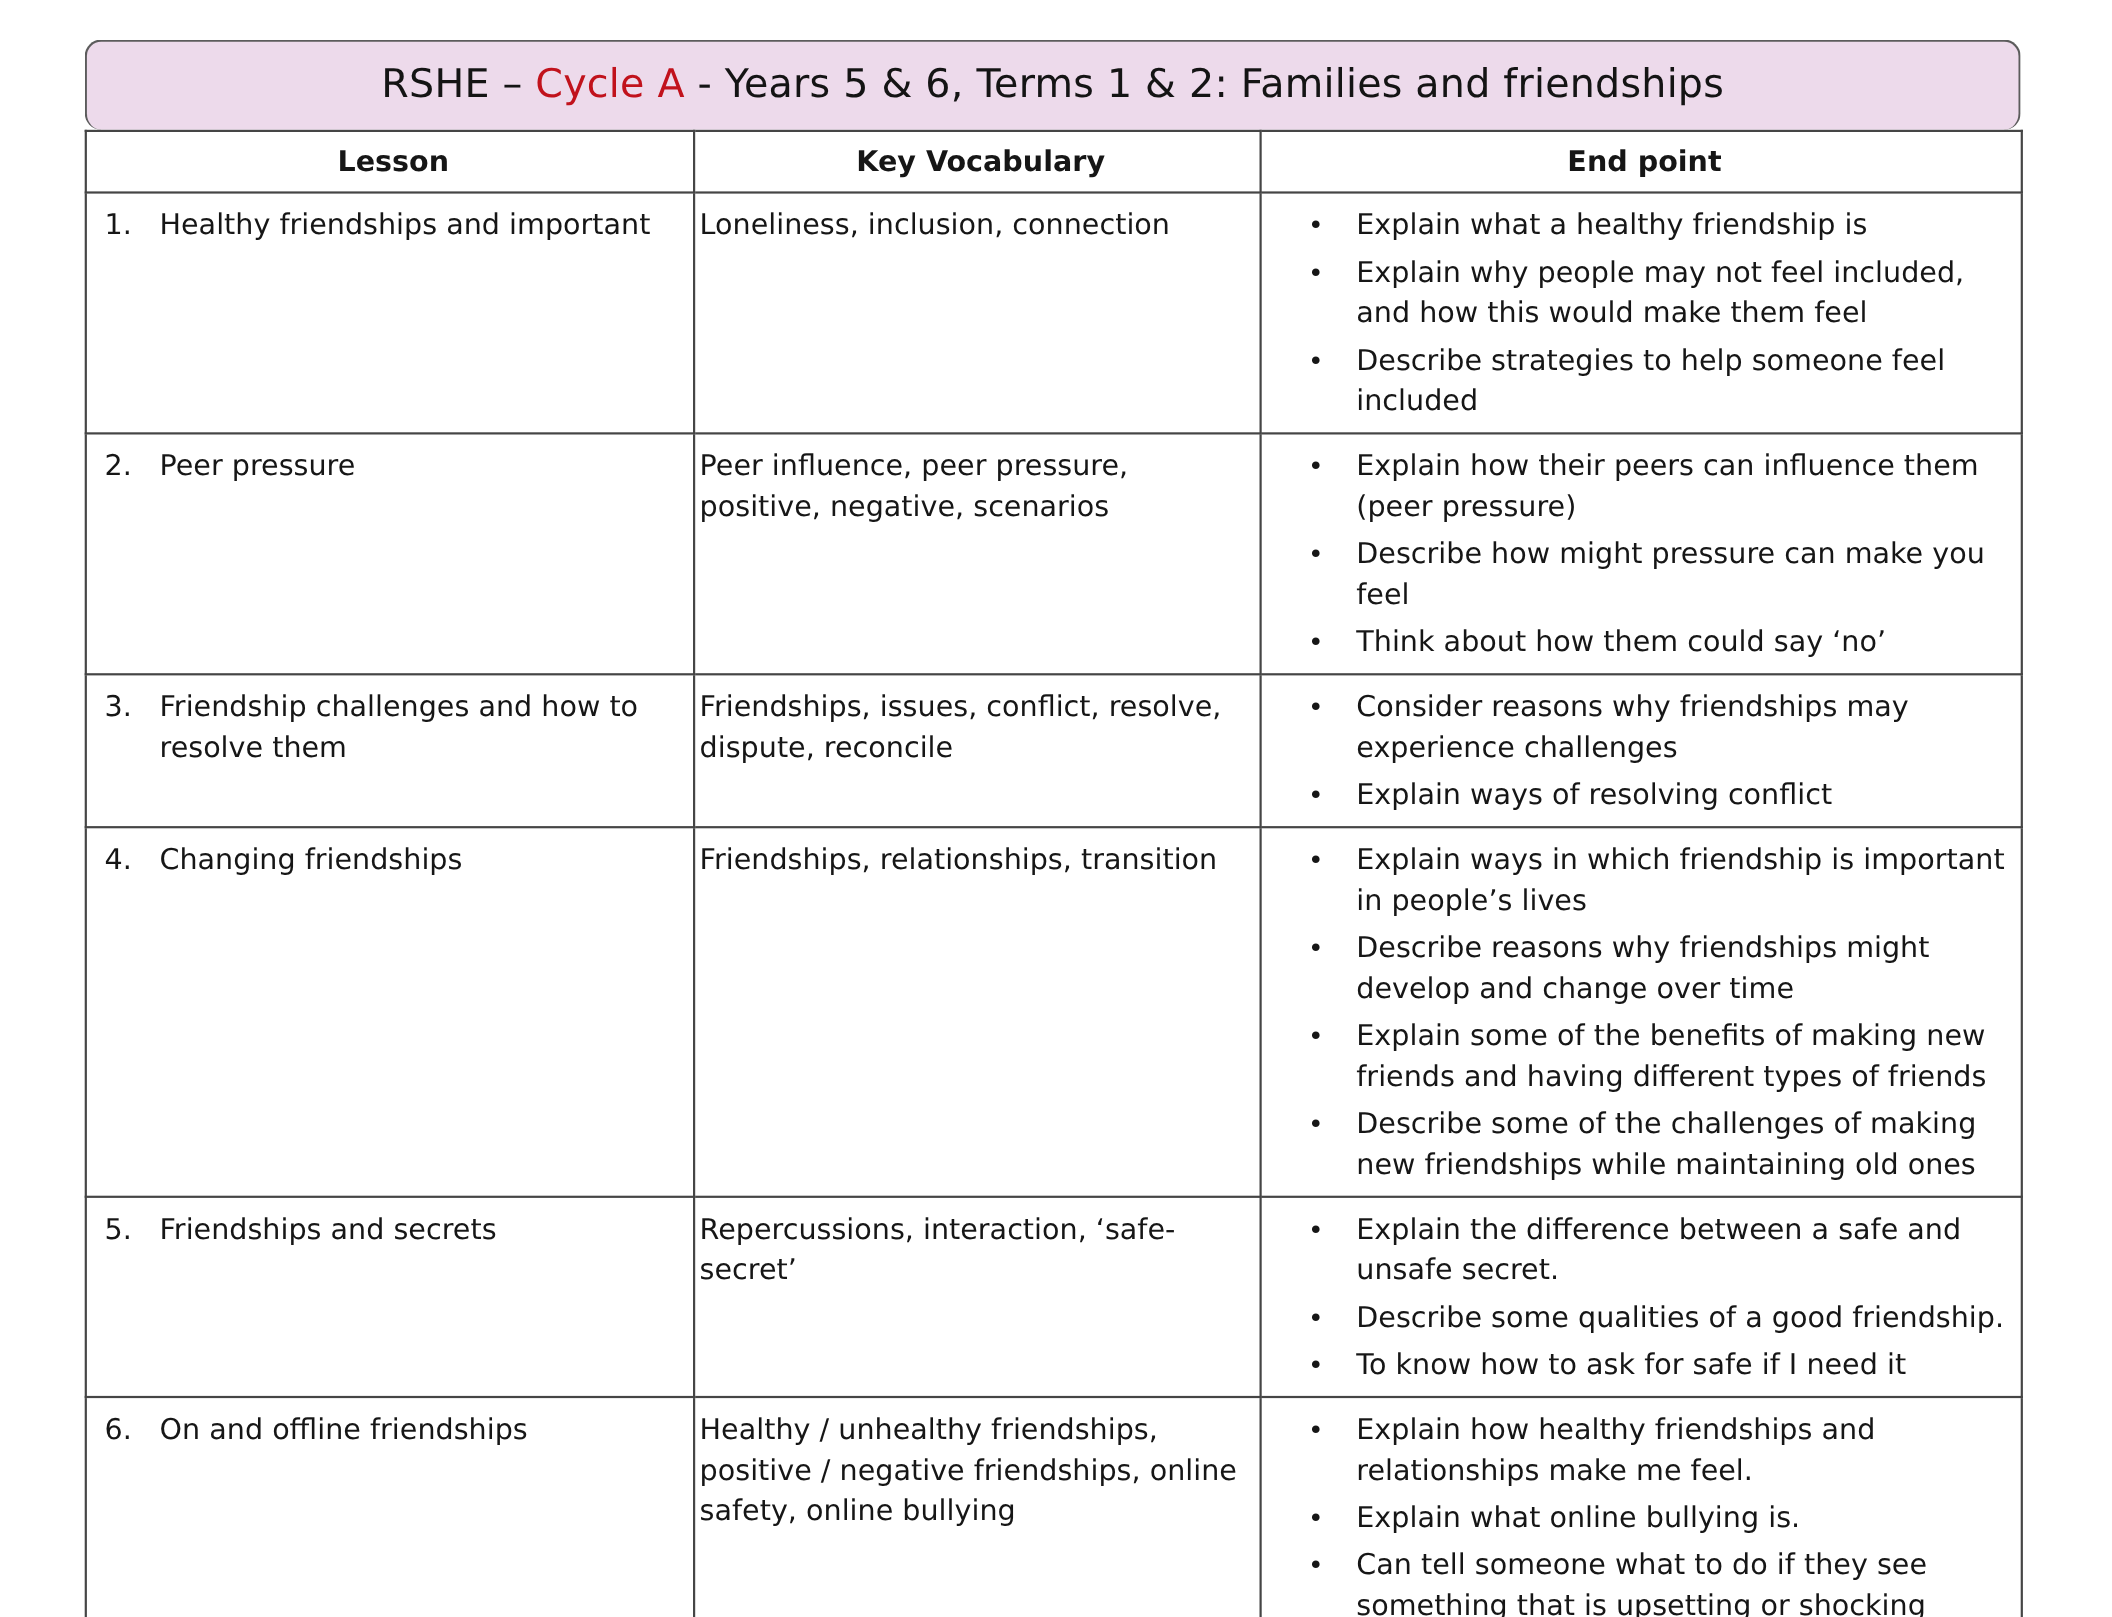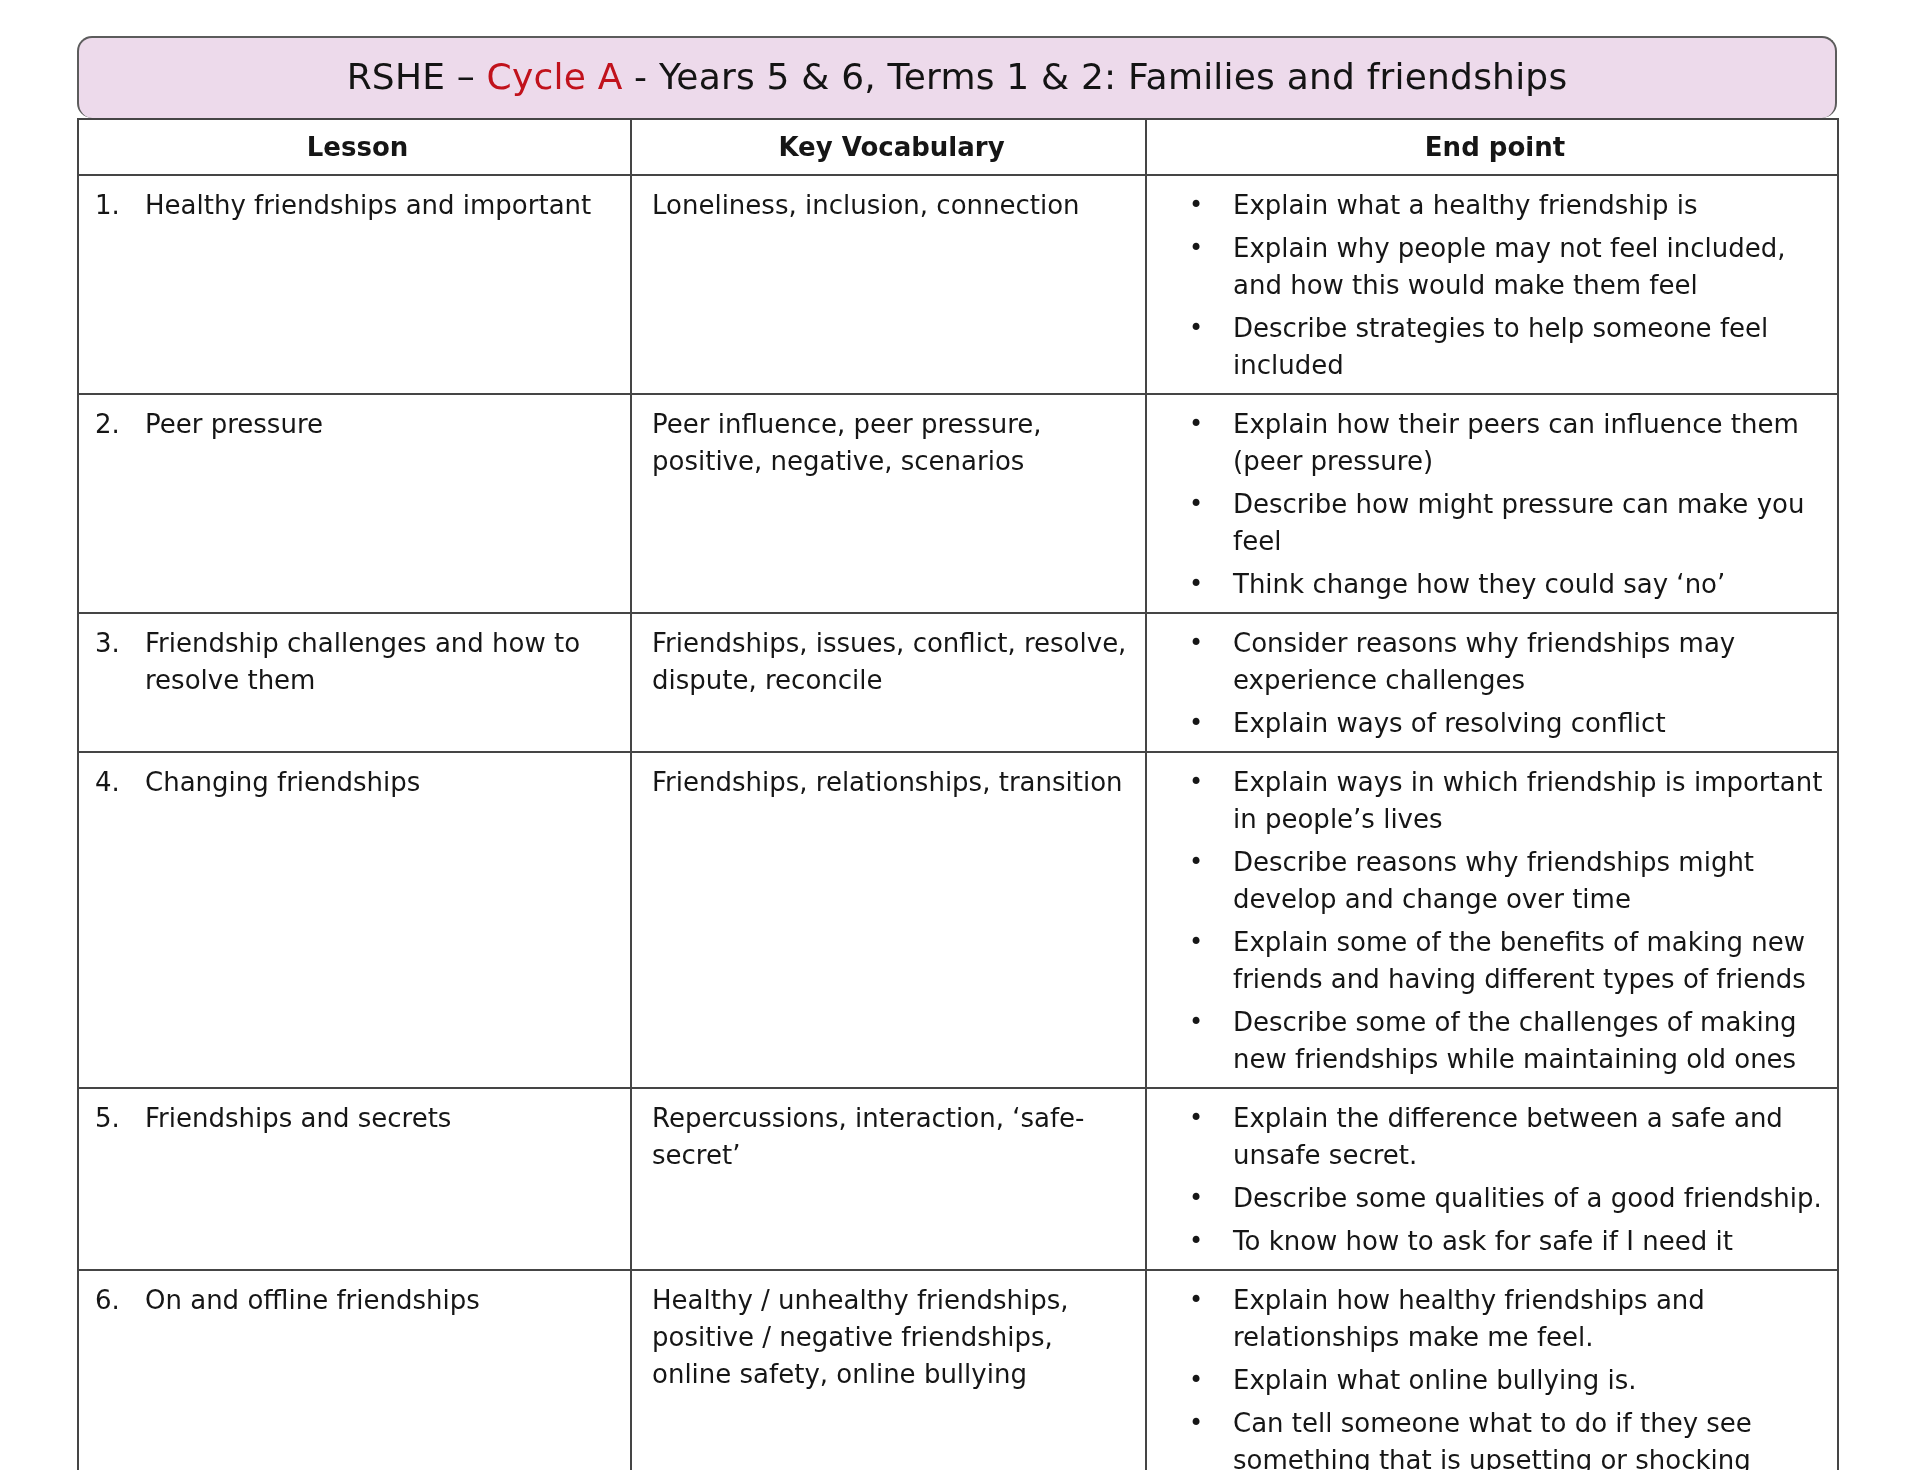--- a/index.html
+++ b/index.html
@@ -55,21 +55,21 @@
     padding: 9px 10px 9px 16px;
     line-height: 36px;
   }
   td {
     line-height: 37px;
   }
   .lesson-cell { padding: 11px 10px 9px 16px; }
   .lesson-item { display: flex; }
   .lesson-num { flex: none; width: 50px; }
   .lesson-text { flex: 1; }
-  .vocab-cell { padding: 11px 12px 9px 20px; }
+  .vocab-cell { padding: 11px 12px 9px 4px; }
   .end-cell { padding: 11px 12px 9px 0; }
   ul.endpoints { margin: 0; padding: 0; list-style: none; }
   li.endpoint { display: flex; margin-bottom: 6px; }
   li.endpoint:last-child { margin-bottom: 0; }
   .bullet-marker {
     flex: none;
     width: 86px;
     box-sizing: border-box;
     padding-left: 42px;
     font-size: 24px;
@@ -137,21 +137,21 @@
               <li class="endpoint">
                 <span class="bullet-marker">•</span>
                 <span class="endpoint-text">Explain how their peers can influence them (peer pressure)</span>
               </li>
               <li class="endpoint">
                 <span class="bullet-marker">•</span>
                 <span class="endpoint-text">Describe how might pressure can make you feel</span>
               </li>
               <li class="endpoint">
                 <span class="bullet-marker">•</span>
-                <span class="endpoint-text">Think change how they could say ‘no’</span>
+                <span class="endpoint-text">Think about how them could say ‘no’</span>
               </li>
             </ul>
           </td>
         </tr>
         <tr>
           <td class="lesson-cell">
             <div class="lesson-item">
               <span class="lesson-num">3.</span>
               <span class="lesson-text">Friendship challenges and how to resolve them</span>
             </div>

